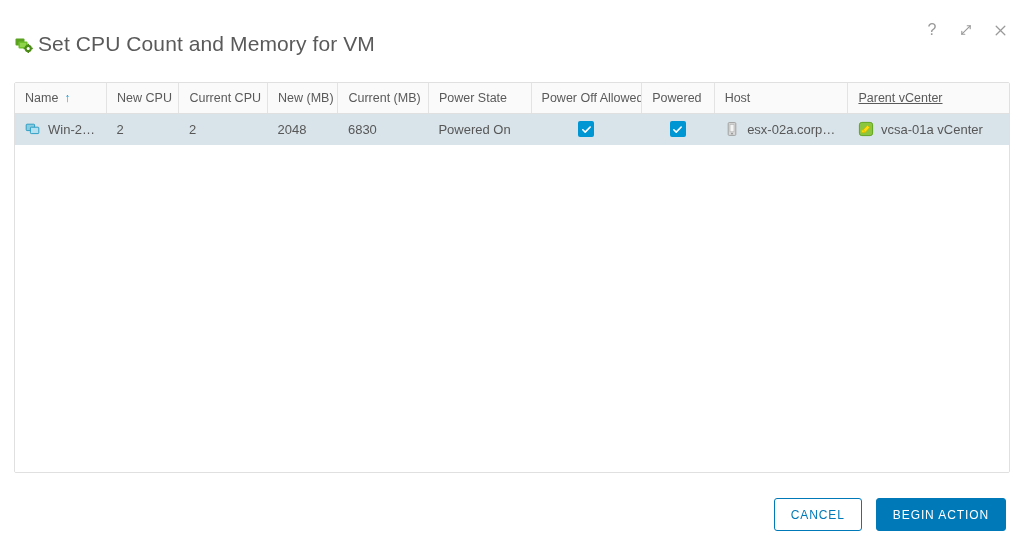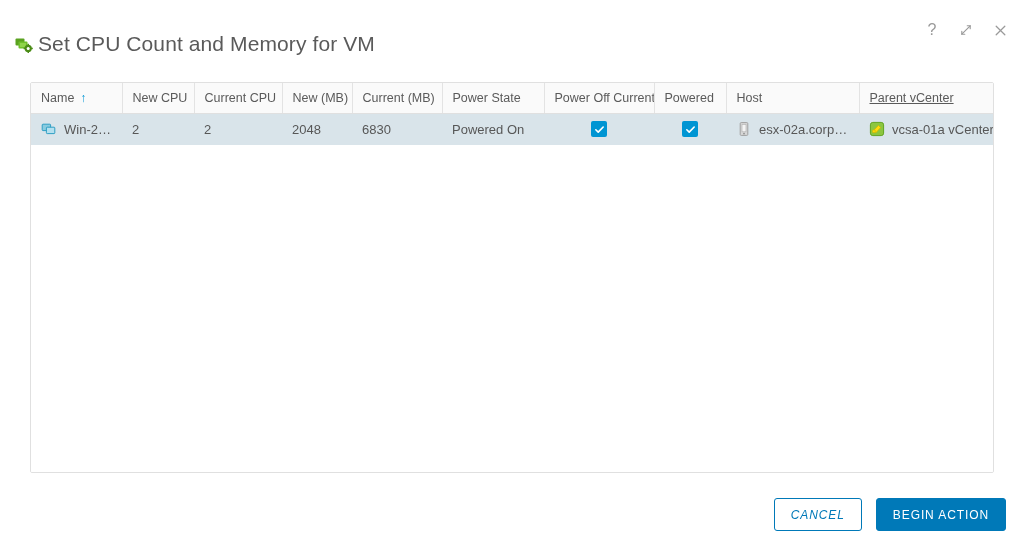--- a/index.html
+++ b/index.html
@@ -81,21 +81,21 @@
   }
   .hdr-help {
     font-size: 16px;
     line-height: 1;
     color: #9a9a9a;
   }
 
   
   .modal-body {
     flex: 1 1 auto;
-    padding: 0 30px;
+    padding: 0 14px;
     box-sizing: border-box;
     overflow: hidden;
   }
   .datagrid {
     width: 100%;
     height: 391px;
     border: 1px solid #e0e0e0;
     border-radius: 2px;
     box-sizing: border-box;
     background: #ffffff;
@@ -217,21 +217,20 @@
     cursor: pointer;
     box-sizing: border-box;
     display: inline-flex;
     align-items: center;
     justify-content: center;
   }
   .btn-outline {
     background: #ffffff;
     border: 1px solid #0079b8;
     color: #0079b8;
-    font-style: italic;
   }
   .btn-primary {
     background: #0079b8;
     border: 1px solid #0079b8;
     color: #ffffff;
   }
 </style>
 </head>
 <body>
 
@@ -322,21 +321,21 @@
                   <span>Current (MB)</span>
                 </span>
             </th>
             <th>
               <span class="th-inner">
                   <span>Power State</span>
                 </span>
             </th>
             <th>
               <span class="th-inner">
-                  <span>Power Off Current</span>
+                  <span>Power Off Allowed</span>
                 </span>
             </th>
             <th>
               <span class="th-inner">
                   <span>Powered</span>
                 </span>
             </th>
             <th>
               <span class="th-inner">
                   <span>Host</span>

